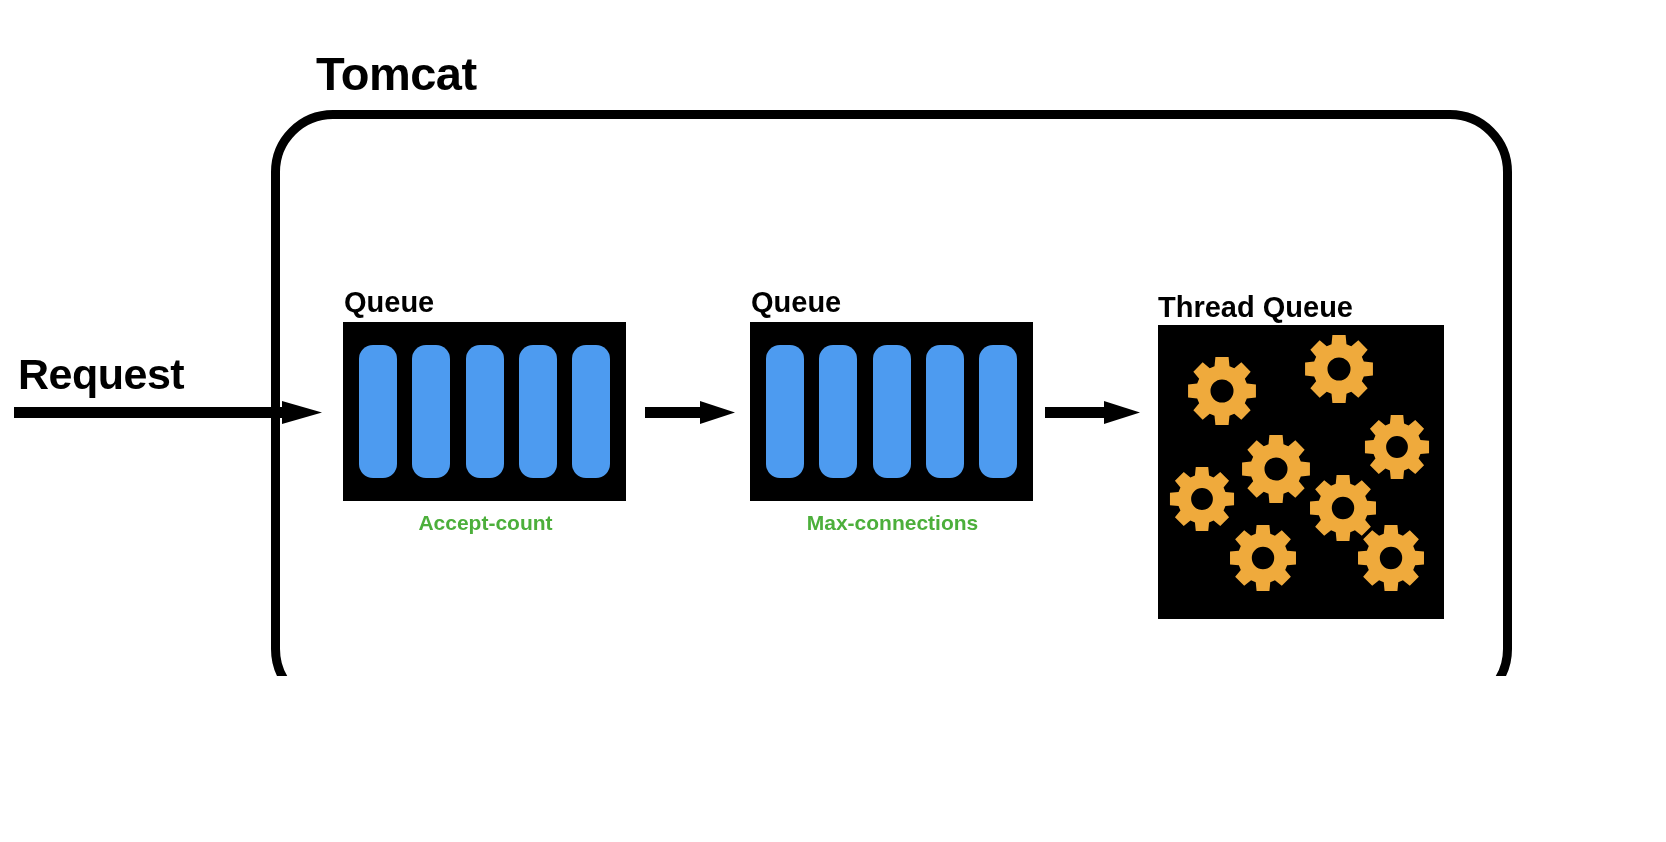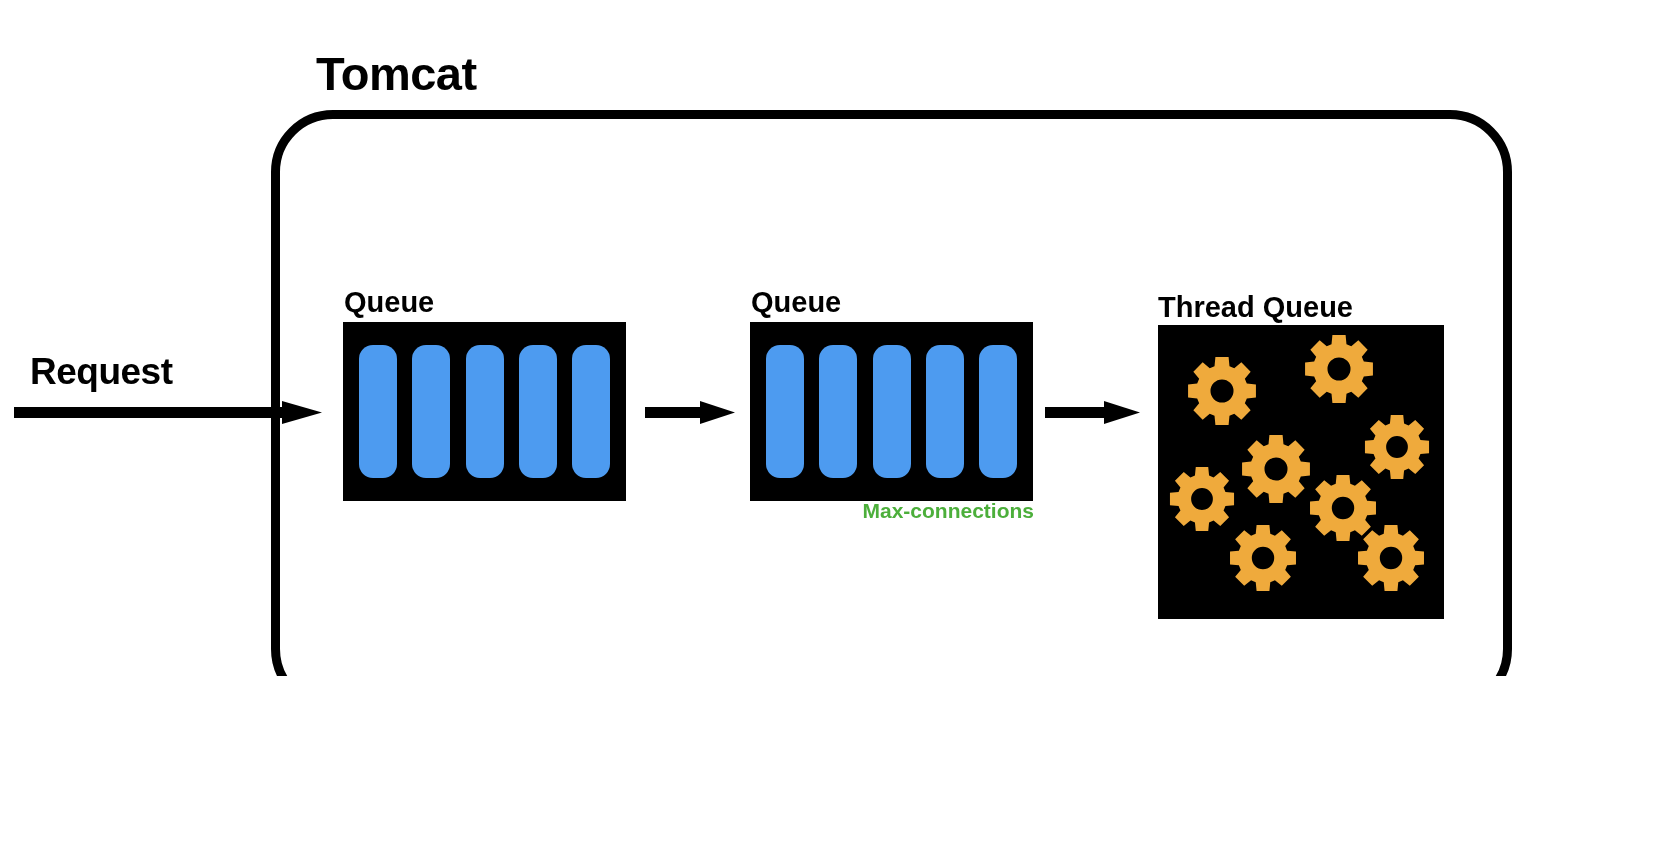--- a/index.html
+++ b/index.html
@@ -39,23 +39,23 @@
     height: 601px;
     border: 9px solid #000000;
     border-radius: 62px;
     box-sizing: border-box;
     background: transparent;
   }
 
   
   .request-label {
     position: absolute;
-    left: 30px;
+    left: 18px;
     top: 353px;
-    font-size: 37px;
+    font-size: 43px;
     font-weight: bold;
     color: #000000;
     letter-spacing: -0.5px;
     line-height: 1;
     white-space: nowrap;
   }
   .request-arrow {
     position: absolute;
     left: 14px;
     top: 401px;
@@ -117,21 +117,21 @@
   #queue1-caption { left: 344px;  top: 288px; }
   #queue1-box     { left: 343px;  top: 322px; width: 283px; height: 179px; }
   #queue1-note    { left: 344px;  top: 512px; width: 283px; }
 
   
   #arrow1 { left: 645px; top: 401px; width: 90px; }
 
   
   #queue2-caption { left: 751px;  top: 288px; }
   #queue2-box     { left: 750px;  top: 322px; width: 283px; height: 179px; }
-  #queue2-note    { left: 751px;  top: 500px; width: 283px; text-align: right; }
+  #queue2-note    { left: 751px;  top: 512px; width: 283px; }
 
   
   #arrow2 { left: 1045px; top: 401px; width: 95px; }
 
   
   #pool-caption { left: 1158px; top: 293px; }
   #pool-box     { left: 1158px; top: 325px; width: 286px; height: 294px; }
   #pool-note    { left: 1158px; top: 629px; width: 286px; }
 </style>
 </head>
@@ -155,20 +155,21 @@
   <div class="stage-caption" id="queue1-caption">Queue</div>
 
   <div class="queue-box" id="queue1-box">
     <span class="queue-slot"></span>
     <span class="queue-slot"></span>
     <span class="queue-slot"></span>
     <span class="queue-slot"></span>
     <span class="queue-slot"></span>
   </div>
 
+  <div class="stage-footnote" id="queue1-note">Accept-count</div>
 
   <div class="link-arrow" id="arrow1">
     <svg width="90" height="23" viewBox="0 0 90 23" xmlns="http://www.w3.org/2000/svg">
       <rect x="0" y="6" width="60" height="11" fill="#000000"></rect>
       <polygon points="55,0 90,11.5 55,23" fill="#000000"></polygon>
     </svg>
   </div>
 
   <div class="stage-caption" id="queue2-caption">Queue</div>
 

